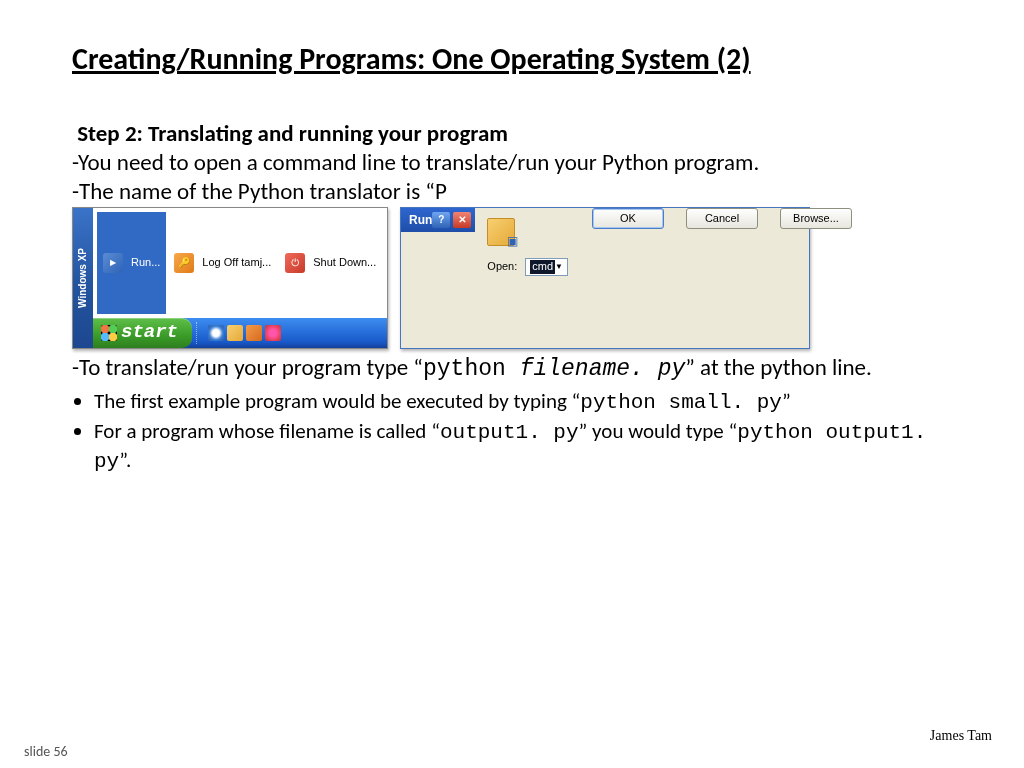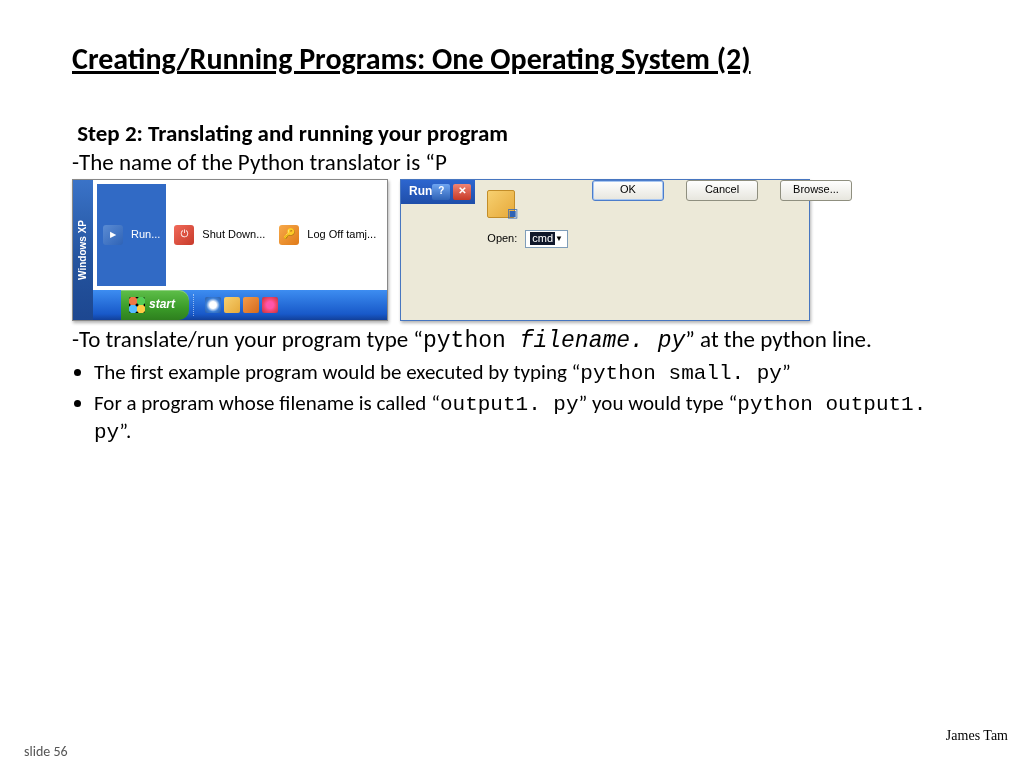--- a/index.html
+++ b/index.html
@@ -66,26 +66,25 @@
   .sm-icon.logoff::after{content:"🔑"; font-size:10px;}
   .sm-icon.shut { background: linear-gradient(135deg,#f16a5a,#c73a2a); }
   .sm-icon.shut::after{content:"⏻"; font-size:10px;}
   .taskbar {
     height: 30px; background: linear-gradient(180deg,#3d8df1 0%,#1859c9 80%, #12409a 100%);
     display: flex; align-items: center;
   }
   .start-btn {
     height: 100%; padding: 0 14px 0 8px;
     background: linear-gradient(180deg,#5fbf4a 0%, #3a9b28 60%, #2e7f1e 100%);
-    color:#fff; font-weight:bold; font-style:italic; font-size:12px;
-    font-family: Liberation Sans, sans-serif;
+    color:#fff; font-weight:bold; font-style:italic; font-size:19px;
+    font-family: Liberation Mono, monospace;
     border-radius: 0 10px 10px 0;
     display:flex; align-items:center; gap:4px;
     box-shadow: inset 0 1px 0 rgba(255,255,255,.3);
-    margin-left: 28px;
   }
   .start-btn::before{
     content:""; width:16px; height:16px; border-radius:2px;
     background:
       radial-gradient(circle at 25% 25%, #e74 25%, transparent 26%),
       radial-gradient(circle at 75% 25%, #5c5 25%, transparent 26%),
       radial-gradient(circle at 25% 75%, #5bf 25%, transparent 26%),
       radial-gradient(circle at 75% 75%, #fc4 25%, transparent 26%);
     background-color:#000;
   }
@@ -142,53 +141,54 @@
     background: linear-gradient(180deg,#fefefe,#e7e6de);
     border:1px solid #8f8f7f; border-radius:3px;
     display:flex; align-items:center; justify-content:center;
   }
   .xp-btn.default{ border:1px solid #4c7dcb; box-shadow: inset 0 0 0 1px #a7c6f1; }
 
   .footer-left {
     position:absolute; left:24px; bottom:8px; font-size:14px; color:#555;
   }
   .footer-right {
-    position:absolute; right:16px; bottom:24px; font-size:14px;
+    position:absolute; right:32px; bottom:24px; font-size:14px;
     font-family: "Times New Roman", serif;
   }
 </style>
 </head>
 <body>
 
 <div class="slide">
   <h1 class="title">Creating/Running Programs: One Operating System (2)</h1>
 
   <div class="body-text">
     <div class="step-head">&nbsp;<span>Step 2: Translating and running your program</span></div>
+    <div>-You need to open a command line to translate/run your Python program.</div>
     <div><span>-The name of the Python translator is “P</span></div>
 
     <div class="img-row">
 
       <div class="startmenu">
         <div class="xp-stripe">
             <span>Windows XP</span>
           </div>
         <div class="sm-right">
           <div class="sm-items">
             <div class="sm-item active">
               <span class="sm-icon run"></span>
               <span>Run...</span>
             </div>
             <div class="sm-item">
+              <span class="sm-icon logoff"></span>
+              <span>Log Off tamj...</span>
+            </div>
+            <div class="sm-item">
               <span class="sm-icon shut"></span>
               <span>Shut Down...</span>
-            </div>
-            <div class="sm-item">
-              <span class="sm-icon logoff"></span>
-              <span>Log Off tamj...</span>
             </div>
           </div>
           <div class="taskbar">
             <div class="start-btn">
                 <span>start</span>
               </div>
             <div class="tb-sep"></div>
             <div class="tb-ql">
               <span class="ql-icon ql-ie"></span>
               <span class="ql-icon ql-folder"></span>

